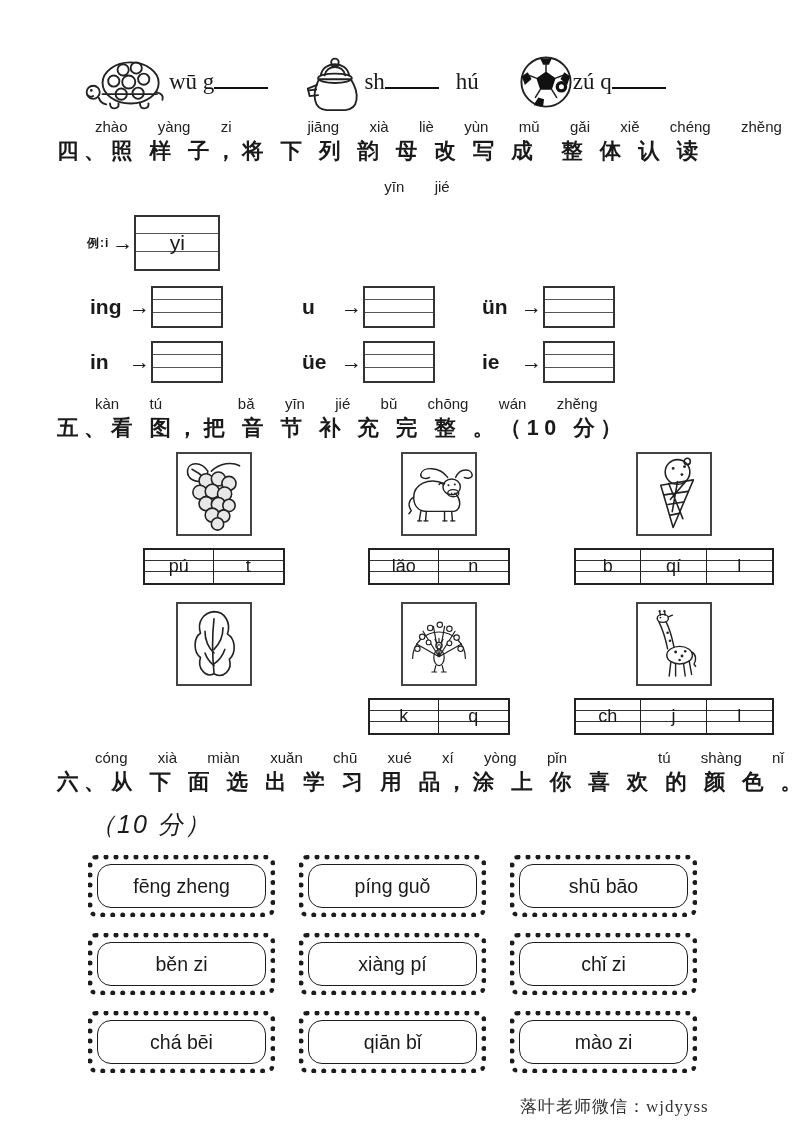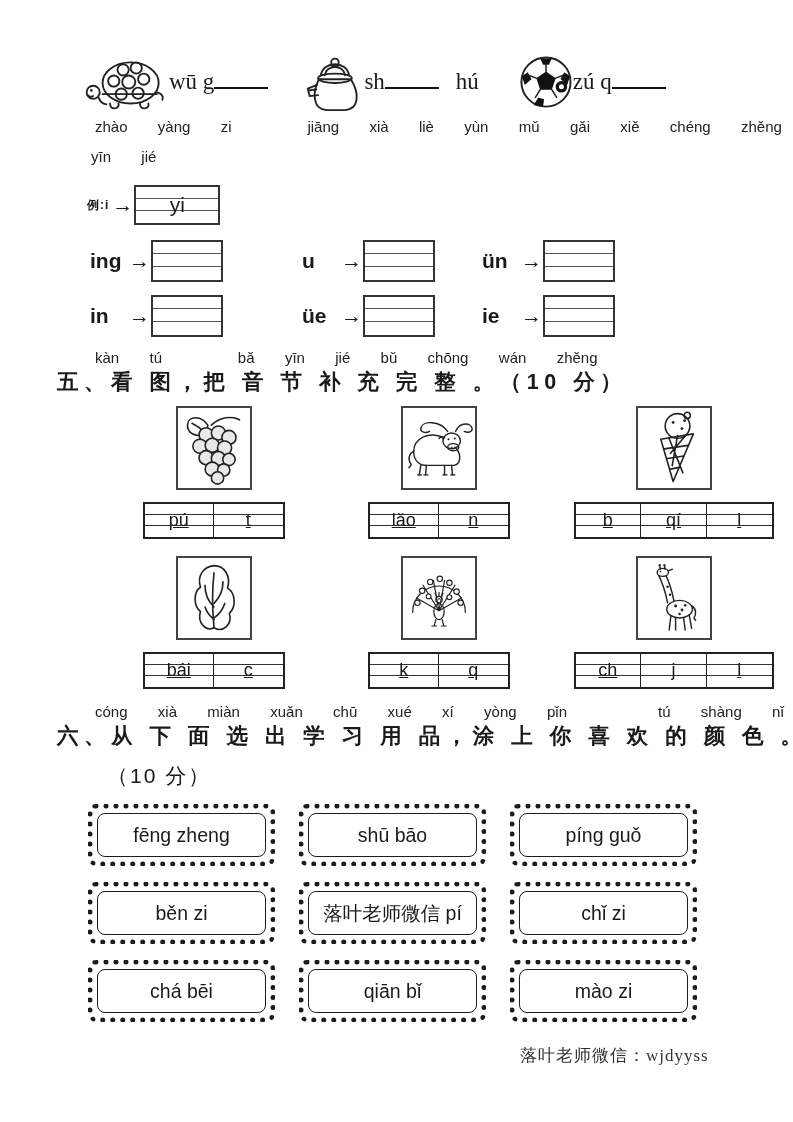--- a/index.html
+++ b/index.html
@@ -31,50 +31,50 @@
     border: 2px solid #333;
     background-image: linear-gradient(#555,#555), linear-gradient(#555,#555);
     background-size: 100% 1px, 100% 1px;
     background-position: 0 31%, 0 66%;
     background-repeat: no-repeat;
     background-color: #fff;
   }
   .example-row { display: flex; align-items: center; margin: 20px 0 0 30px; }
   .ex-label { font-size: 12px; font-weight: bold; letter-spacing: 1px; }
   .arrow { font-size: 21px; margin: 0 2px 0 3px; letter-spacing: -1px; }
-  .ex-box { width: 86px; height: 40px; display: flex; align-items: center; justify-content: center; font-size: 21px; }
+  .ex-box { width: 86px; height: 56px; display: flex; align-items: center; justify-content: center; font-size: 21px; }
   .grid4 { display: grid; grid-template-columns: 212px 180px 180px; row-gap: 13px; margin: 15px 0 0 33px; }
   .g4item { display: flex; align-items: center; font-weight: bold; }
   .g4label { font-size: 21px; min-width: 36px; }
   .g4box { width: 72px; height: 42px; }
 
   
-  .s5grid { display: grid; grid-template-columns: 225px 225px 245px; margin: 10px 0 0 44px; row-gap: 17px; text-decoration: underline; }
+  .s5grid { display: grid; grid-template-columns: 225px 225px 245px; margin: 10px 0 0 44px; row-gap: 17px; }
   .s5col { display: flex; flex-direction: column; align-items: center; }
   .piccard { width: 76px; height: 84px; border: 2.5px solid #444; background: #fff;
              display: flex; align-items: center; justify-content: center; }
   .strip {
     height: 37px; margin-top: 12px; display: flex;
     border: 2px solid #222;
     background-image: linear-gradient(#333,#333), linear-gradient(#333,#333);
     background-size: 100% 1px, 100% 1px;
     background-position: 0 30%, 0 67%;
     background-repeat: no-repeat;
   }
   .strip.w2 { width: 142px; }
   .strip.w3 { width: 200px; }
   .cell { flex: 1; display: flex; align-items: center; justify-content: center;
           font-size: 18px; border-right: 1.5px solid #222; }
   .cell:last-child { border-right: none; }
 
   
-  .score-line { font-size: 21px; margin: 12px 0 0 50px; letter-spacing: 2px; }
+  .score-line { font-size: 25px; margin: 12px 0 0 33px; letter-spacing: 2px; font-style: italic; }
   .deco-grid { display: grid; grid-template-columns: repeat(3, 187px); column-gap: 24px; row-gap: 16px; margin: 14px 0 0 31px; }
   .deco-card { border: 5px dotted #1c1c1c; border-radius: 8px; padding: 4px; }
-  .deco-inner { border: 1.5px solid #1c1c1c; border-radius: 8px; height: 44px;
+  .deco-inner { border: 1.5px solid #1c1c1c; border-radius: 14px; height: 44px;
                 display: flex; align-items: center; justify-content: center; font-size: 19.5px; }
 
   
   .footer { margin: 22px 0 0 463px; font-family: "Liberation Serif", "DejaVu Serif", serif;
             font-size: 17px; color: #333; letter-spacing: 1px; }
 </style>
 </head>
 <body>
 
 <div class="sheet">
@@ -150,21 +150,22 @@
       </span>
       <span class="top-text">
         <span>zú q</span>
         <span class="blank"></span>
       </span>
     </div>
   </div>
 
   <div>
     <div class="pinyin">zhào  yàng  zi     jiāng  xià  liè  yùn  mǔ  gǎi  xiě  chéng  zhěng  tǐ  rèn  dú</div>
-    <div class="pinyin" style="margin-left:34px;margin-top:13px;">yīn  jié</div>
+    <div class="heading">四、照 样 子，将 下 列 韵 母 改 写 成  整 体 认 读</div>
+    <div class="pinyin" style="margin-left:34px;margin-top:13px;text-align:center;">yīn  jié</div>
 
     <div class="example-row">
       <span class="ex-label">例:i</span>
       <span class="arrow">→</span>
       <div class="fourline ex-box">
         <span>yi</span>
       </div>
     </div>
 
     <div class="grid4">
@@ -299,24 +300,20 @@
                 <path d="M30,4 C18,5 11,16 15,28 C7,33 7,49 15,55 C11,67 21,78 30,73 C40,79 51,69 47,57 C55,50 54,34 45,29 C49,16 42,4 30,4 Z"></path>
                 <path d="M30,72 C28,52 28,30 30,12"></path>
                 <path d="M30,50 C24,44 20,36 20,26"></path>
                 <path d="M30,46 C36,40 40,32 40,22"></path>
                 <path d="M30,64 C25,60 22,56 20,50"></path>
                 <path d="M30,62 C36,58 40,52 42,46"></path>
               </g>
             </svg>
           </span>
         </div>
-        <div class="strip w2">
-          <span class="cell">bái</span>
-          <span class="cell">c</span>
-        </div>
       </div>
 
       <div class="s5col">
         <div class="piccard">
           <span>
             <svg width="64" height="64" viewBox="0 0 80 80">
               <g class="ink" style="stroke-width:1.5">
                 <path d="M7,58 A33,33 0 1 1 73,58"></path>
                 <path d="M40,56 L12,40 M40,56 L20,24 M40,56 L33,18 M40,56 L47,18 M40,56 L60,24 M40,56 L68,40"></path>
                 <ellipse cx="40" cy="57" rx="6.5" ry="10"></ellipse>
@@ -387,36 +384,36 @@
     <div class="score-line">（10 分）</div>
 
     <div class="deco-grid">
       <div class="deco-card">
         <div class="deco-inner">
             <span>fēng zheng</span>
           </div>
       </div>
       <div class="deco-card">
         <div class="deco-inner">
+            <span>píng guǒ</span>
+          </div>
+      </div>
+      <div class="deco-card">
+        <div class="deco-inner">
             <span>shū bāo</span>
           </div>
       </div>
       <div class="deco-card">
         <div class="deco-inner">
-            <span>píng guǒ</span>
-          </div>
-      </div>
-      <div class="deco-card">
-        <div class="deco-inner">
             <span>běn zi</span>
           </div>
       </div>
       <div class="deco-card">
         <div class="deco-inner">
-            <span>落叶老师微信 pí</span>
+            <span>xiàng pí</span>
           </div>
       </div>
       <div class="deco-card">
         <div class="deco-inner">
             <span>chǐ zi</span>
           </div>
       </div>
       <div class="deco-card">
         <div class="deco-inner">
             <span>chá bēi</span>

